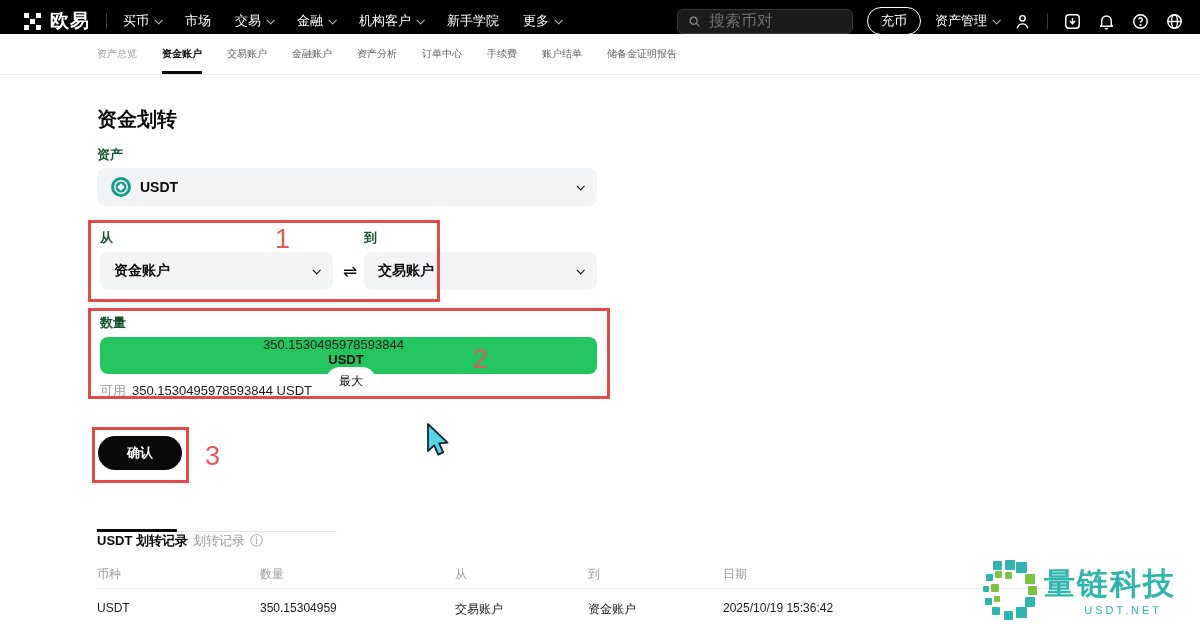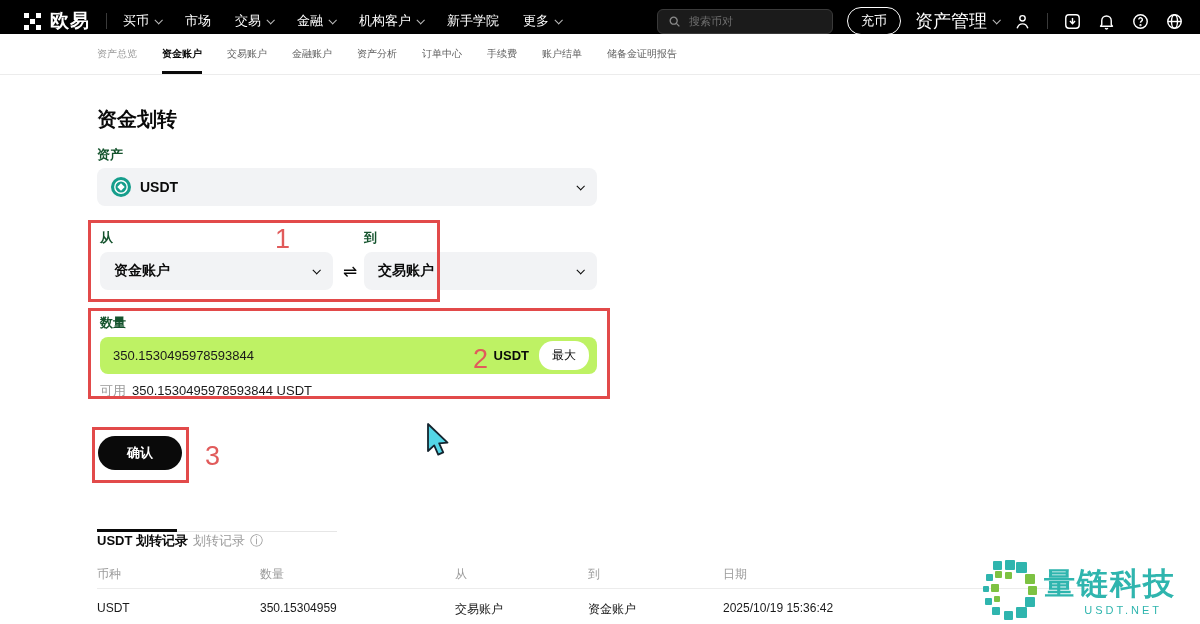--- a/index.html
+++ b/index.html
@@ -16,26 +16,26 @@
   .brand { font-size:19px; font-weight:700; letter-spacing:1px; }
   .topbar .vsep { width:1px; height:16px; background:#3a3a3a; margin:0 16px; }
   .topnav { display:flex; align-items:center; gap:24px; font-size:13px; }
   .topnav .item { display:flex; align-items:center; gap:6px; cursor:pointer; white-space:nowrap; }
   .chev { width:6px; height:6px; border-right:1.4px solid currentColor; border-bottom:1.4px solid currentColor;
           transform:rotate(45deg) translateY(-1px); display:inline-block; }
   .topbar .chev { color:#bbb; }
   .tb-right { margin-left:auto; display:flex; align-items:center; gap:14px; }
   .searchbox { display:flex; align-items:center; gap:8px; width:176px; height:25px; background:#1b1b1b;
                border:1px solid #3a3a3a; border-radius:6px; padding:0 10px; }
-  .searchbox input { background:transparent; border:none; outline:none; color:#ddd; font-size:11px; width:120px;
+  .searchbox input { background:transparent; border:none; outline:none; color:#ddd; font-size:16px; width:120px;
                      font-family:inherit; }
   .searchbox input::placeholder { color:#6f6f6f; }
   .pill-btn { border:1px solid #fff; border-radius:14px; padding:4px 13px; font-size:13px; color:#fff;
               background:transparent; cursor:pointer; white-space:nowrap; font-family:inherit; }
-  .assets-menu { display:flex; align-items:center; gap:6px; font-size:18px; cursor:pointer; white-space:nowrap; }
+  .assets-menu { display:flex; align-items:center; gap:6px; font-size:13px; cursor:pointer; white-space:nowrap; }
   .tb-icons { display:flex; align-items:center; gap:15px; }
   .tb-icons svg { display:block; }
 
   
   .subnav { position:absolute; left:0; top:34px; width:1200px; height:41px; background:#fff;
             border-bottom:1px solid #ececec; display:flex; align-items:stretch; padding-left:97px; gap:25px; }
   .subtab { display:flex; align-items:center; font-size:10px; color:#5f5f5f; cursor:pointer; white-space:nowrap; }
   .subtab.first { color:#9b9b9b; }
   .subtab.active { color:#0a0a0a; font-weight:700; box-shadow:inset 0 -3px 0 #0a0a0a; }
 
@@ -45,22 +45,22 @@
   .select { position:absolute; height:38px; background:#f2f3f5; border-radius:8px; display:flex; align-items:center;
             padding:0 14px; cursor:pointer; }
   .select .chev { color:#0a0a0a; margin-left:auto; }
   .select .val { font-size:14px; font-weight:700; color:#0a0a0a; }
   .asset-select { left:97px; top:168px; width:500px; }
   .asset-select .val { margin-left:9px; }
   .from-select { left:100px; top:252px; width:233px; }
   .to-select   { left:364px; top:252px; width:233px; }
   .swap { position:absolute; left:336px; top:252px; width:28px; height:38px; display:flex; align-items:center;
           justify-content:center; font-size:17px; color:#0a0a0a; cursor:pointer; }
-  .amount-input { position:absolute; left:100px; top:337px; width:497px; height:37px; background:#bef264;
-                  border-radius:8px; display:flex; align-items:center; padding:0 8px 0 13px; }
+  .amount-input { position:absolute; left:100px; top:337px; width:497px; height:37px; background:#22c55e;
+                  border-radius:8px; display:flex; align-items:center; padding:0 8px 0 13px;flex-direction:column; }
   .amount-input .value { font-size:13px; color:#1a1a1a; border:none; background:transparent; outline:none;
                          flex:1; font-family:inherit; }
   .amount-input .ccy { font-size:13px; font-weight:700; color:#0a0a0a; margin-right:10px; }
   .max-btn { background:#fff; border:none; border-radius:14px; padding:6px 13px; font-size:12px; color:#0a0a0a;
              cursor:pointer; font-family:inherit; }
   .available { position:absolute; left:100px; top:382px; font-size:13px; }
   .available .lbl { color:#9b9b9b; }
   .available .val { color:#1a1a1a; margin-left:6px; }
   .confirm-btn { position:absolute; left:98px; top:436px; width:84px; height:34px; border-radius:17px;
                  background:#0a0a0a; color:#fff; font-size:13px; font-weight:700; border:none; cursor:pointer;

